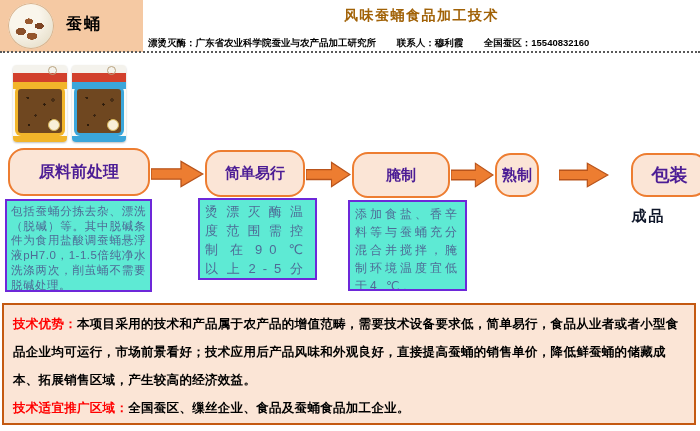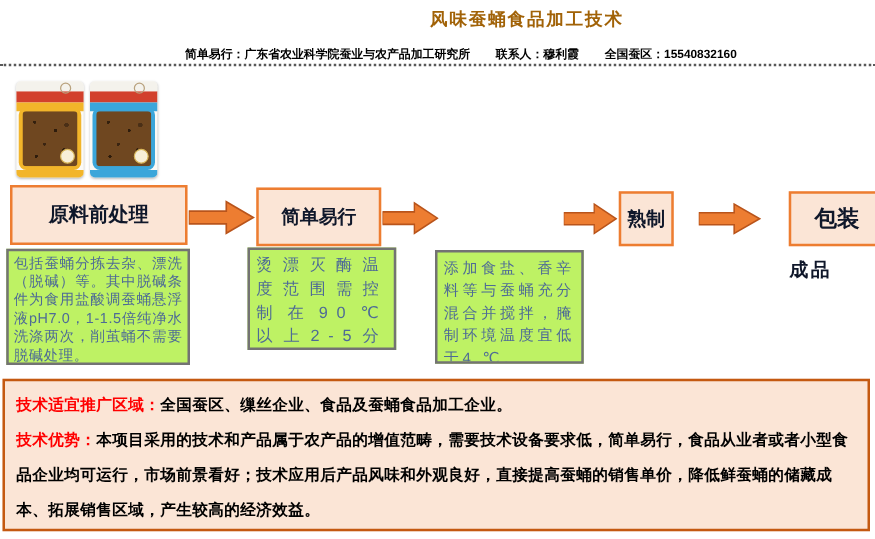--- a/index.html
+++ b/index.html
@@ -45,43 +45,47 @@
       #6f4720;}
   .pouch.yellow .window{box-shadow:0 0 0 3px #F2B52A;}
   .pouch.blue   .window{box-shadow:0 0 0 3px #3BA6DA;}
   .pouch .badge{position:absolute;right:2px;bottom:2px;width:10px;height:10px;border-radius:50%;
                 background:#f8efd8;border:1px solid #d9b75a;}
   .pouch .foot{height:9px;margin-top:3px;}
   .pouch.yellow .foot{background:#F2B52A;}
   .pouch.blue  .foot{background:#3BA6DA;}
 
   
-  .fbox{position:absolute;background:#FBE5D6;border:2px solid #ED7D31;border-radius:0;
+  .fbox{position:absolute;background:#FBE5D6;border:2px solid #ED7D31;border-radius:16px;
         display:flex;align-items:center;justify-content:center;
-        font-weight:bold;color:#0f172a;box-sizing:border-box;}
+        font-weight:bold;color:#4c1d95;box-sizing:border-box;}
   .arrow{position:absolute;}
   .arrow svg{display:block;width:100%;height:100%;}
-  .note{position:absolute;background:#bef264;border:2px solid #737373;box-sizing:border-box;
+  .note{position:absolute;background:#5eead4;border:2px solid #6d28d9;box-sizing:border-box;
         color:#4E6B96;text-align:justify;overflow:hidden;}
   .result{position:absolute;color:#0f172a;font-weight:bold;font-size:15px;text-align:center;letter-spacing:2px;}
 
   
   .panel{position:absolute;left:2px;top:303px;width:694px;height:122px;background:#FBE5D6;
          border:2px solid #C45911;box-sizing:border-box;padding:5px 9px 0 9px;}
   .panel p{margin:0;font-size:12.5px;font-weight:bold;color:#000;line-height:28px;letter-spacing:0.3px;}
   .panel .red{color:#FF0000;}
 </style>
 </head>
 <body>
 
 <div id="page">
 
+  <div class="hdr-tag">
+    <div class="hdr-photo"></div>
+    <span class="hdr-tag-label">蚕蛹</span>
+  </div>
   <div class="hdr-title">风味蚕蛹食品加工技术</div>
   <div class="hdr-info">
-    <span>简单易行：</span><span>广东省农业科学院蚕业与农产品加工研究所</span><span class="gap"></span>
+    <span>漂烫灭酶：</span><span>广东省农业科学院蚕业与农产品加工研究所</span><span class="gap"></span>
     <span>联系人：</span><span>穆利霞</span><span class="gap"></span>
     <span>全国蚕区：</span><span>15540832160</span>
   </div>
   <div class="hdr-rule"></div>
 
   <div class="pouch yellow" style="left:13px;top:65px;">
     <div class="top">
         <span class="ring"></span>
       </div>
     <div class="band"></div>
@@ -108,37 +112,38 @@
     <svg viewBox="0 0 60 30" preserveAspectRatio="none">
         <polygon points="0,9.5 34,9.5 34,1.5 58.5,15 34,28.5 34,20.5 0,20.5" fill="#ED7D31" stroke="#B9541B" stroke-width="1.5"></polygon>
       </svg>
   </div>
   <div class="fbox" style="left:205px;top:150px;width:100px;height:47px;font-size:15px;">简单易行</div>
   <div class="arrow" style="left:306px;top:161px;width:45px;height:27px;">
     <svg viewBox="0 0 60 30" preserveAspectRatio="none">
         <polygon points="0,9.5 34,9.5 34,1.5 58.5,15 34,28.5 34,20.5 0,20.5" fill="#ED7D31" stroke="#B9541B" stroke-width="1.5"></polygon>
       </svg>
   </div>
+  <div class="fbox" style="left:352px;top:152px;width:98px;height:46px;font-size:15px;">腌制</div>
   <div class="arrow" style="left:451px;top:162px;width:43px;height:26px;">
     <svg viewBox="0 0 60 30" preserveAspectRatio="none">
         <polygon points="0,9.5 34,9.5 34,1.5 58.5,15 34,28.5 34,20.5 0,20.5" fill="#ED7D31" stroke="#B9541B" stroke-width="1.5"></polygon>
       </svg>
   </div>
   <div class="fbox" style="left:495px;top:153px;width:44px;height:44px;font-size:15px;">熟制</div>
   <div class="arrow" style="left:559px;top:162px;width:50px;height:26px;">
     <svg viewBox="0 0 60 30" preserveAspectRatio="none">
         <polygon points="0,9.5 34,9.5 34,1.5 58.5,15 34,28.5 34,20.5 0,20.5" fill="#ED7D31" stroke="#B9541B" stroke-width="1.5"></polygon>
       </svg>
   </div>
   <div class="fbox" style="left:610px;top:153px;width:77px;height:44px;font-size:18px;margin-left:21px;">包装</div>
 
   <div class="note" style="left:5px;top:199px;width:147px;height:93px;padding:3px 4px;font-size:11.5px;line-height:1.28;letter-spacing:0.5px;">包括蚕蛹分拣去杂、漂洗（脱碱）等。其中脱碱条件为食用盐酸调蚕蛹悬浮液pH7.0，1-1.5倍纯净水洗涤两次，削茧蛹不需要脱碱处理。</div>
   <div class="note" style="left:198px;top:198px;width:119px;height:82px;padding:3px 5px;font-size:13px;line-height:1.45;letter-spacing:7px;">烫漂灭酶温度范围需控制在90℃以上2-5分钟。</div>
   <div class="note" style="left:348px;top:200px;width:119px;height:91px;padding:3px 5px;font-size:12px;line-height:1.5;letter-spacing:3px;">添加食盐、香辛料等与蚕蛹充分混合并搅拌，腌制环境温度宜低于4 ℃。</div>
 
   <div class="result" style="left:610px;top:207px;width:77px;">成品</div>
 
   <div class="panel">
+    <p><span class="red">技术优势：</span><span>本项目采用的技术和产品属于农产品的增值范畴，需要技术设备要求低，简单易行，食品从业者或者小型食品企业均可运行，市场前景看好；技术应用后产品风味和外观良好，直接提高蚕蛹的销售单价，降低鲜蚕蛹的储藏成本、拓展销售区域，产生较高的经济效益。</span></p>
     <p><span class="red">技术适宜推广区域：</span><span>全国蚕区、缫丝企业、食品及蚕蛹食品加工企业。</span></p>
-    <p><span class="red">技术优势：</span><span>本项目采用的技术和产品属于农产品的增值范畴，需要技术设备要求低，简单易行，食品从业者或者小型食品企业均可运行，市场前景看好；技术应用后产品风味和外观良好，直接提高蚕蛹的销售单价，降低鲜蚕蛹的储藏成本、拓展销售区域，产生较高的经济效益。</span></p>
   </div>
 
 </div>
 
 </body></html>

